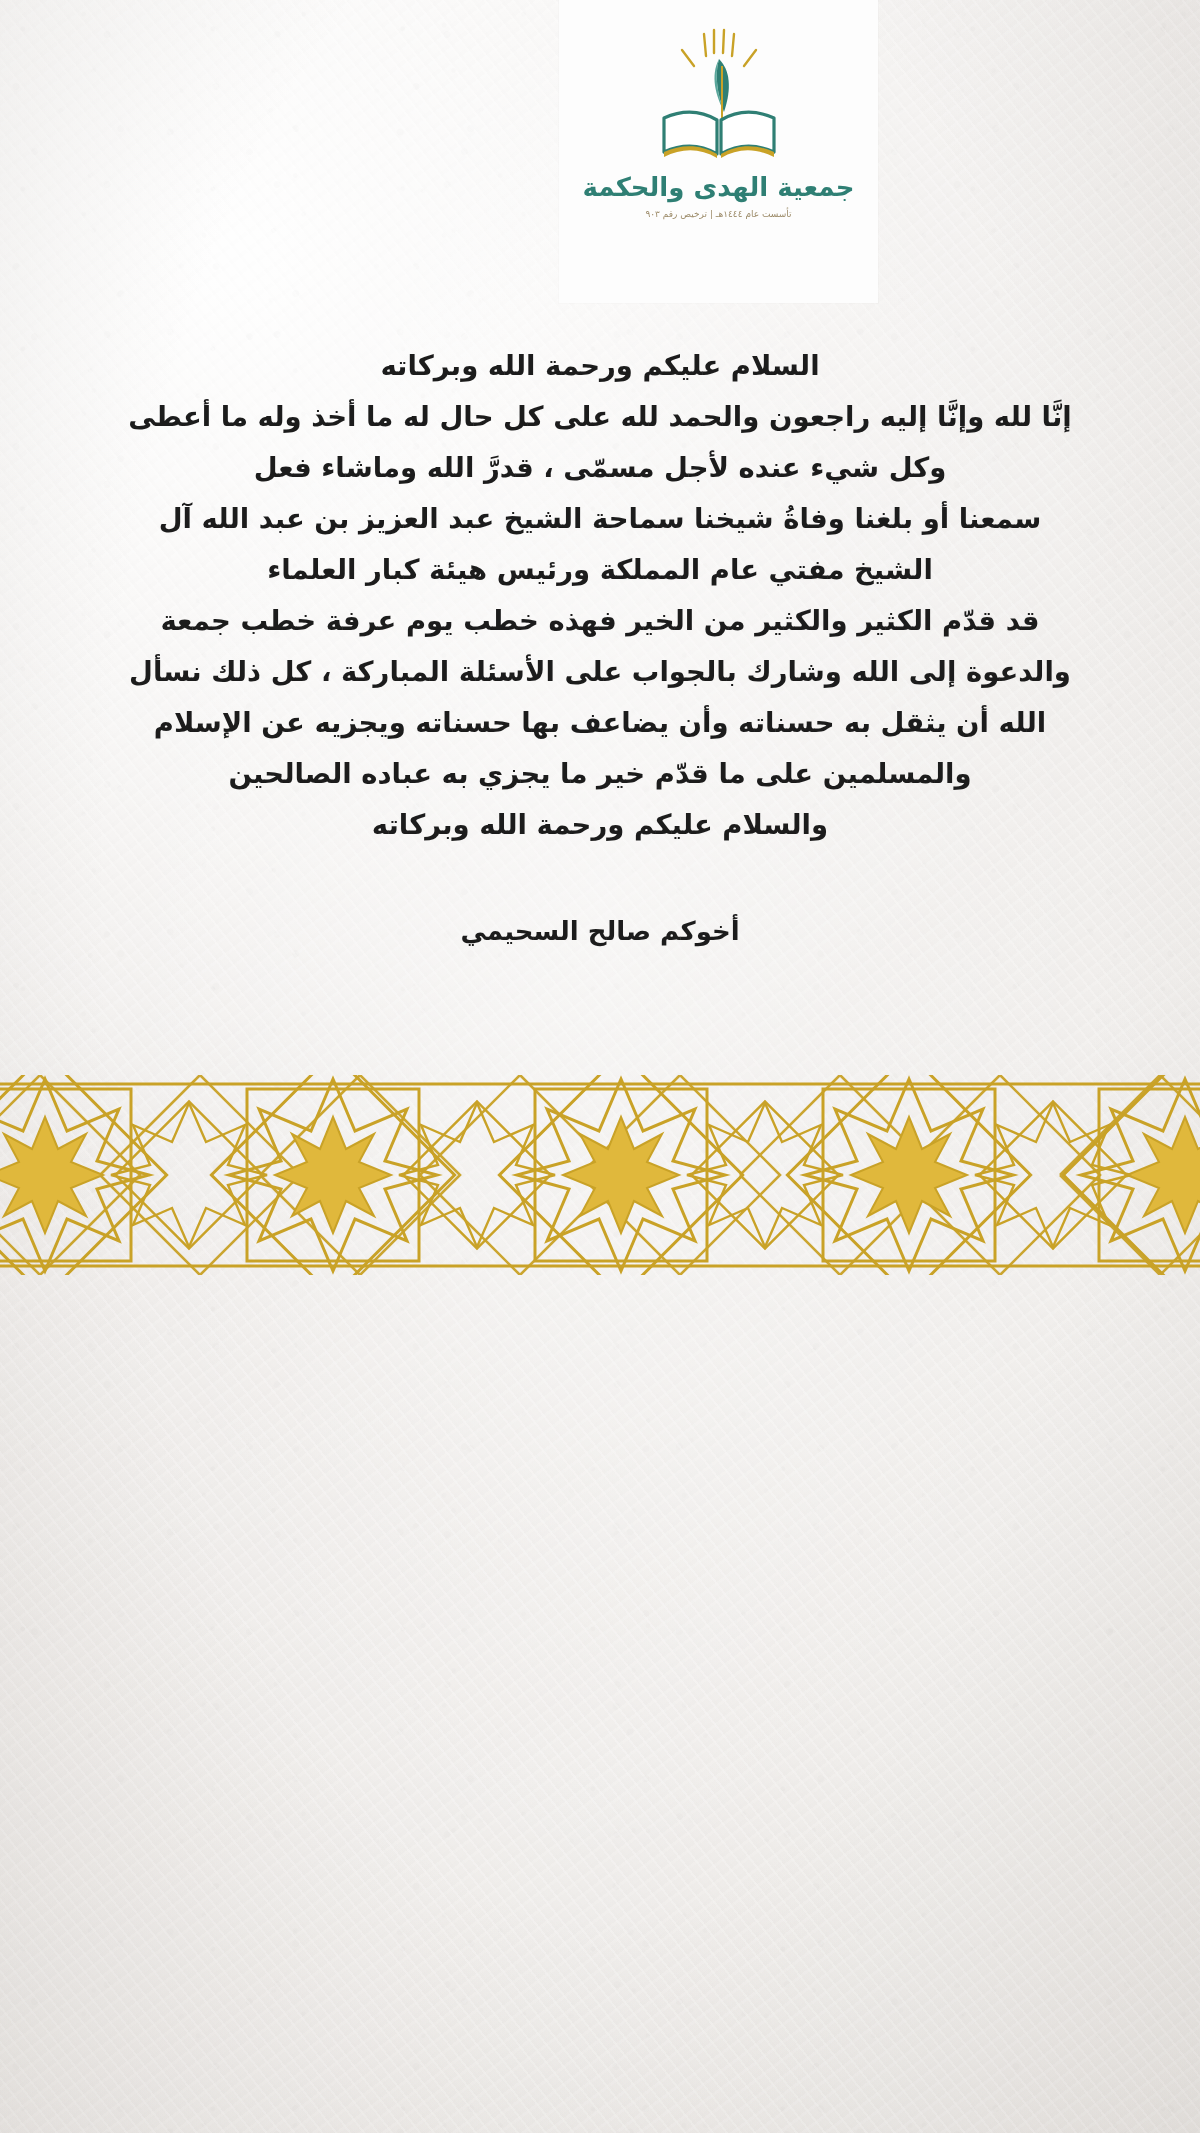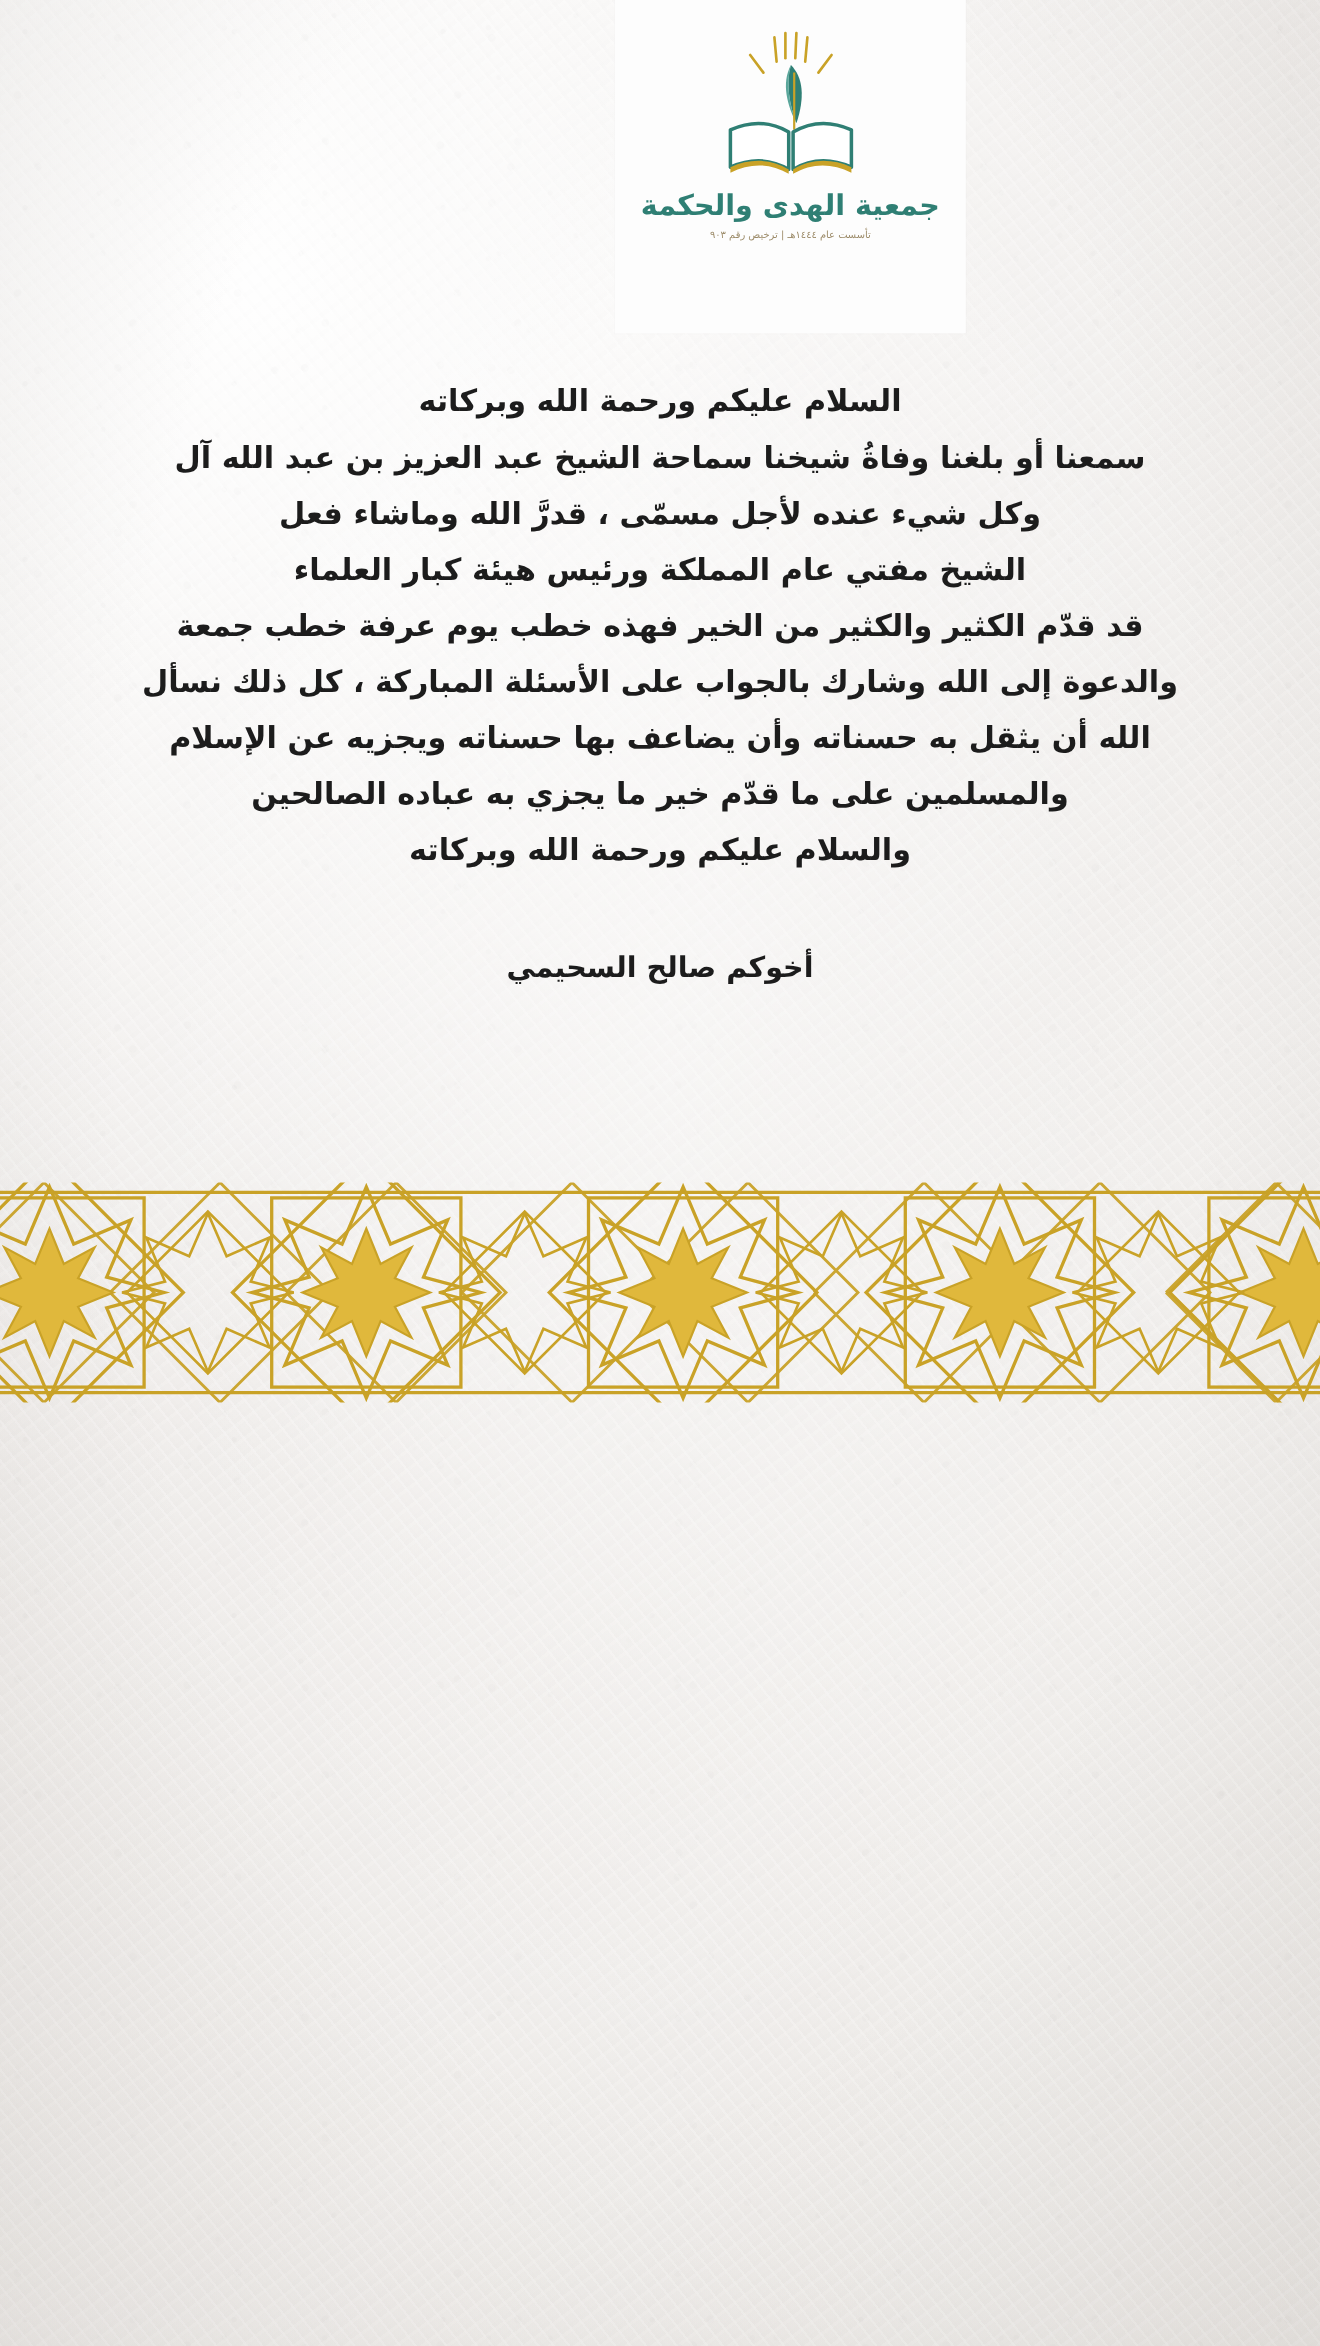--- a/index.html
+++ b/index.html
@@ -177,22 +177,23 @@
           <path d="M130 126 C112 118, 94 118, 77 128 L77 132 C94 122, 112 122, 130 131 Z" fill="#c9a227"></path>
         </g>
       </svg>
     </div>
     <div class="logo-title">جمعية الهدى والحكمة</div>
     <div class="logo-sub">تأسست عام ١٤٤٤هـ | ترخيص رقم ٩٠٣</div>
   </div>
 
   <div class="message">
     <p>السلام عليكم ورحمة الله وبركاته</p>
+    <p>إنَّا لله وإنَّا إليه راجعون والحمد لله على كل حال له ما أخذ وله ما أعطى</p>
+    <p>وكل شيء عنده لأجل مسمّى ، قدرَّ الله وماشاء فعل</p>
     <p>سمعنا أو بلغنا وفاةُ شيخنا سماحة الشيخ عبد العزيز بن عبد الله آل</p>
-    <p>وكل شيء عنده لأجل مسمّى ، قدرَّ الله وماشاء فعل</p>
     <p>الشيخ مفتي عام المملكة ورئيس هيئة كبار العلماء</p>
     <p>قد قدّم الكثير والكثير من الخير فهذه خطب يوم عرفة خطب جمعة</p>
     <p>والدعوة إلى الله وشارك بالجواب على الأسئلة المباركة ، كل ذلك نسأل</p>
     <p>الله أن يثقل به حسناته وأن يضاعف بها حسناته ويجزيه عن الإسلام</p>
     <p>والمسلمين على ما قدّم خير ما يجزي به عباده الصالحين</p>
     <p>والسلام عليكم ورحمة الله وبركاته</p>
     <span class="spacer"></span>
     <span class="signature">أخوكم صالح السحيمي</span>
   </div>
 

